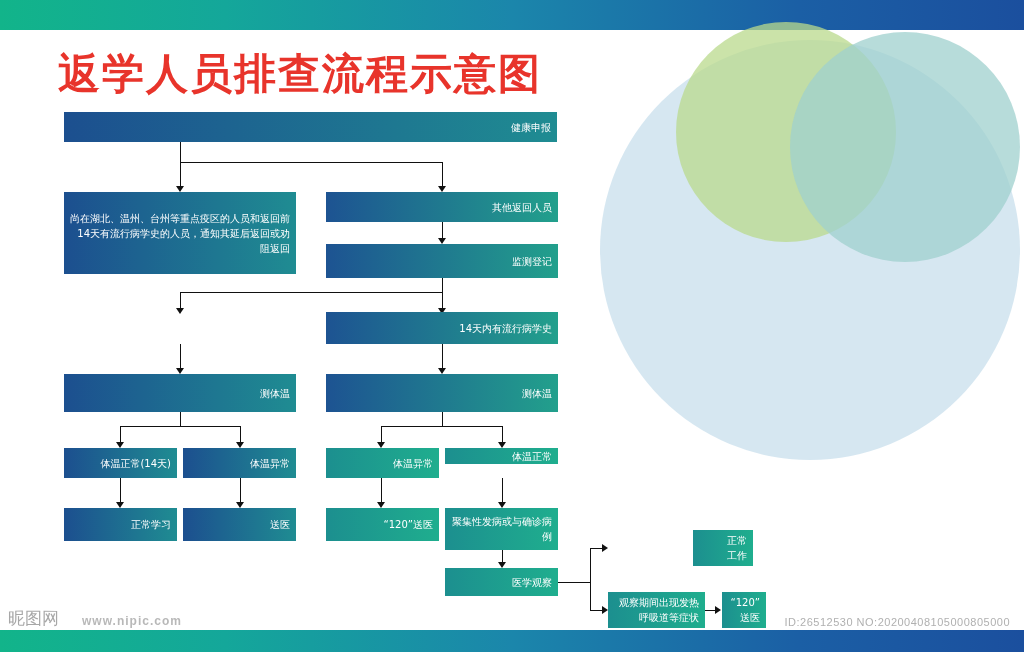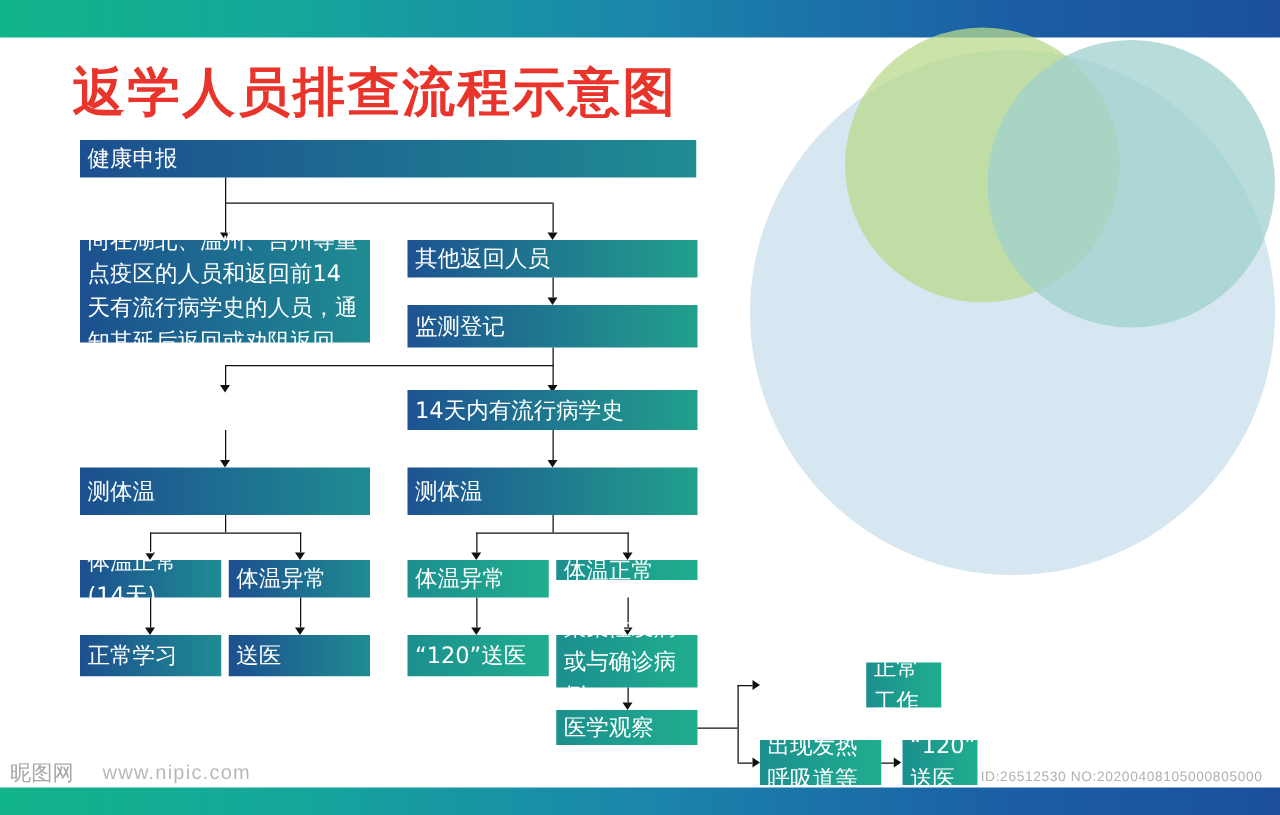--- a/index.html
+++ b/index.html
@@ -62,25 +62,25 @@
     color: #e8342b;
     letter-spacing: 2px;
     font-family: "DejaVu Sans", "Liberation Sans", sans-serif;
     white-space: nowrap;
   }
   
   .box {
     position: absolute;
     box-sizing: border-box;
     color: #ffffff;
-    font-size: 18px;
+    font-size: 10px;
     display: flex;
     align-items: center;
     justify-content: center;
-    text-align: left;
+    text-align: right;
     line-height: 1.5;
     padding: 2px 6px;
     font-family: "DejaVu Sans", "Liberation Sans", sans-serif;
   }
   .grad-lr {
     background: linear-gradient(90deg, #1c4f8f 0%, #1f8c92 100%);
   }
   .grad-lr2 {
     background: linear-gradient(90deg, #1d5392 0%, #22a08c 100%);
   }
@@ -125,25 +125,26 @@
     left: 8px; bottom: 22px;
     font-size: 17px;
     color: #8a8a8a;
     opacity: 0.75;
     font-family: "DejaVu Sans", "Liberation Sans", sans-serif;
     white-space: nowrap;
   }
   #watermark-url {
     position: absolute;
     left: 82px; bottom: 24px;
-    font-size: 16px;
+    font-size: 12px;
     color: #9b9b9b;
     opacity: 0.7;
     font-family: "Liberation Sans", sans-serif;
     letter-spacing: 1px;
+    font-weight: bold;
   }
   #watermark-id {
     position: absolute;
     right: 14px; bottom: 24px;
     font-size: 11px;
     color: #b0b0b0;
     font-family: "Liberation Sans", sans-serif;
     letter-spacing: 0.5px;
   }
 </style>
@@ -289,21 +290,21 @@
 工作</span>
   </div>
 
   <div class="box grad-teal" style="left:608px; top:592px; width:97px; height:36px;">
     <span class="inner">观察期间出现发热呼吸道等症状</span>
   </div>
 
   <div class="ln ln-h" style="left:705px; top:610px; width:10px; height:1px;"></div>
   <div class="arrow-right" style="left:715px; top:606px;"></div>
 
-  <div class="box grad-teal" style="left:722px; top:592px; width:60px; height:36px;">
+  <div class="box grad-teal" style="left:722px; top:592px; width:44px; height:36px;">
     <span class="inner">“120”
 送医</span>
   </div>
 
   <div id="watermark-logo">昵图网</div>
   <div id="watermark-url">www.nipic.com</div>
   <div id="watermark-id">ID:26512530 NO:20200408105000805000</div>
 
   <div id="footnote">备注：流行病学史是指两周内有湖北或其他本地病例持续地区旅行史或生活史，与前述地区的发热或呼吸道症患者有接触史，聚集性发病或与确诊病例、无症状感染者有接触史。</div>
 

